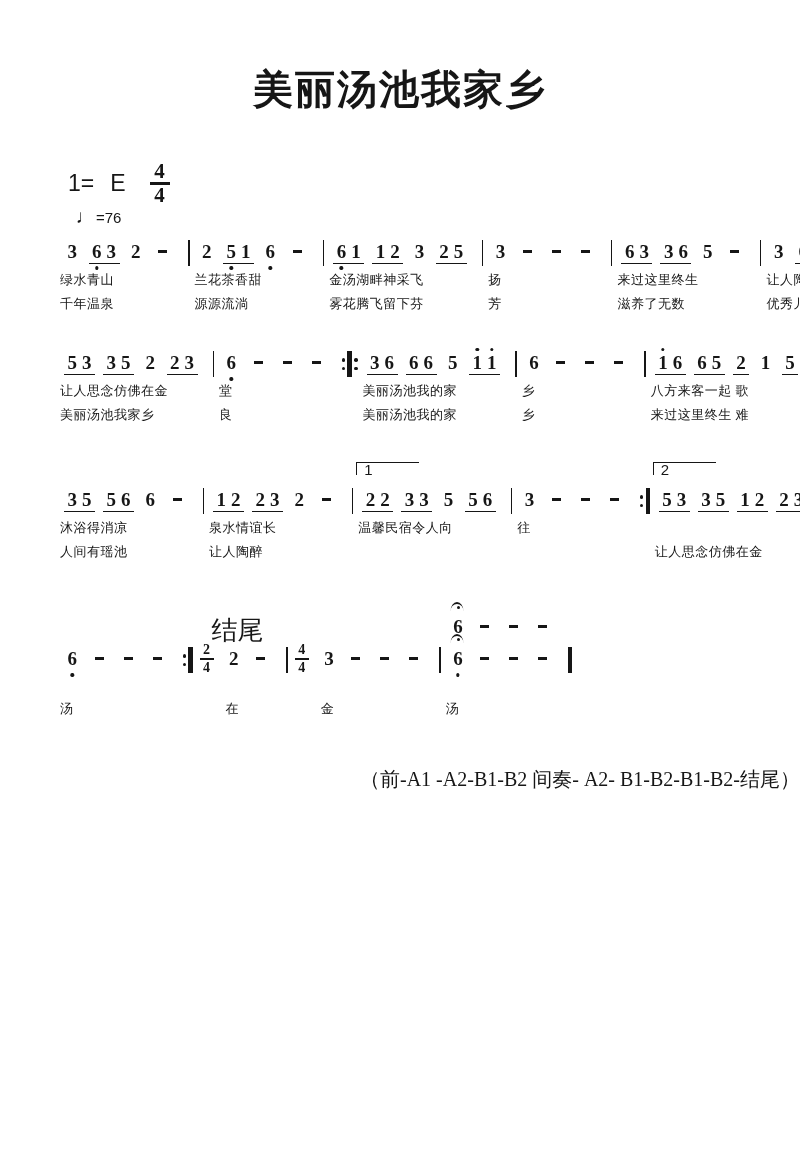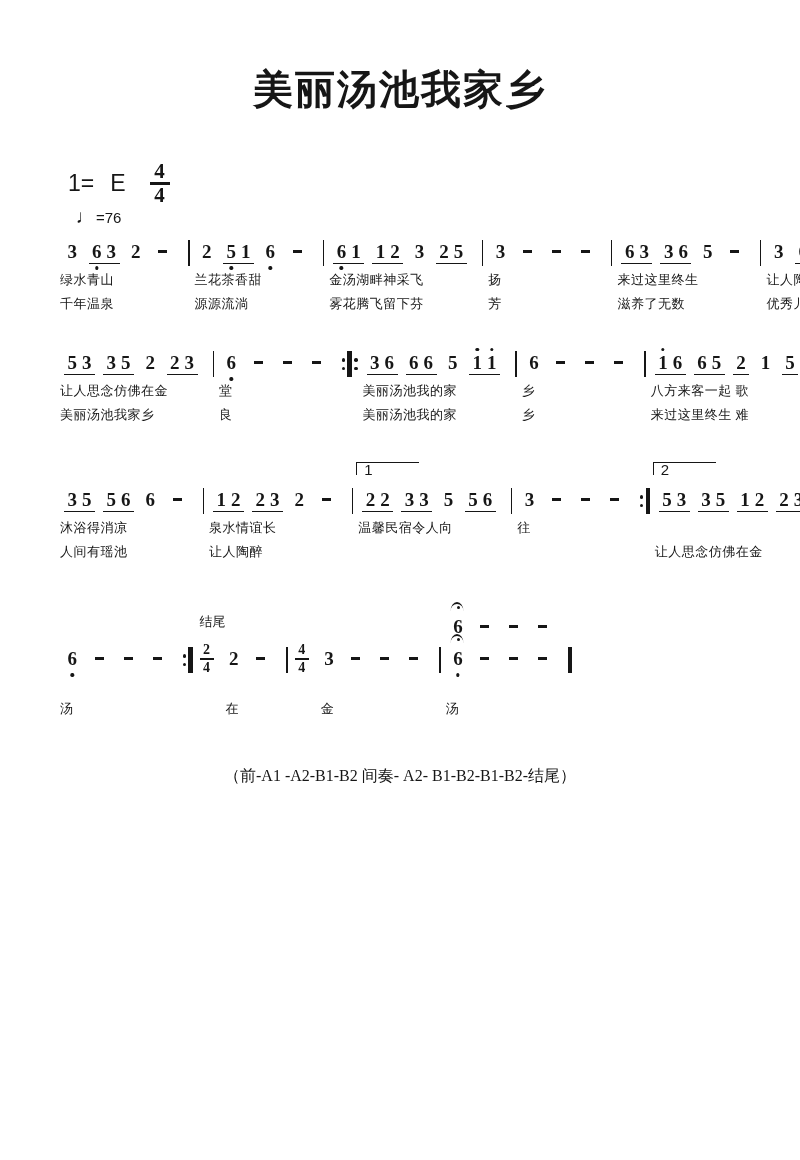--- a/index.html
+++ b/index.html
@@ -38,29 +38,29 @@
   .ts{display:flex;flex-direction:column;align-items:center;margin:-2px 8px 0 2px;
       font-size:14px;line-height:12px;font-weight:bold;}
   .ts .tsline{width:14px;height:2.2px;background:#161616;margin:1.5px 0;}
   .lyr{font-size:13px;line-height:23.5px;white-space:nowrap;font-weight:400;letter-spacing:0.5px;}
   .sys4 .lyr{margin-top:22px;}
   .meas.hasts .lyr{margin-left:28px;}
   .endbr{position:absolute;top:-24px;left:-2px;width:62px;height:12px;
          border-left:1.6px solid #161616;border-top:1.6px solid #161616;}
   .endnum{position:absolute;left:7px;top:-2px;font-size:15px;font-weight:400;
           font-family:"Liberation Sans","DejaVu Sans",sans-serif;}
-  .mlabel{position:absolute;top:-32px;left:2px;font-size:13px;font-weight:400;white-space:nowrap;}
+  .mlabel{position:absolute;top:-32px;left:14px;font-size:26px;font-weight:400;white-space:nowrap;}
   .topvoice{position:absolute;top:-32px;left:0;display:flex;align-items:center;height:30px;
             font-weight:bold;font-size:19px;}
   .ferm{position:absolute;top:-15px;left:50%;transform:translateX(-50%);width:15px;height:10px;}
   .ferm .arc{position:absolute;top:0;left:0;width:13px;height:7px;border-top:2.2px solid #161616;
              border-radius:50% 50% 0 0 / 100% 100% 0 0;}
   .ferm .fdot{position:absolute;top:4.5px;left:50%;transform:translateX(-50%);
               width:3px;height:3px;background:#161616;border-radius:50%;}
-  .footer{position:absolute;top:766px;left:0;width:100%;text-align:center;font-size:16px;font-weight:400;}
+  .footer{position:absolute;top:766px;left:0;width:100%;text-align:right;font-size:20px;font-weight:400;}
 </style>
 </head>
 <body>
 
 <div class="page">
   <h1 class="title">美丽汤池我家乡</h1>
 
 
   <div class="keyline">
     <span>1=</span>

